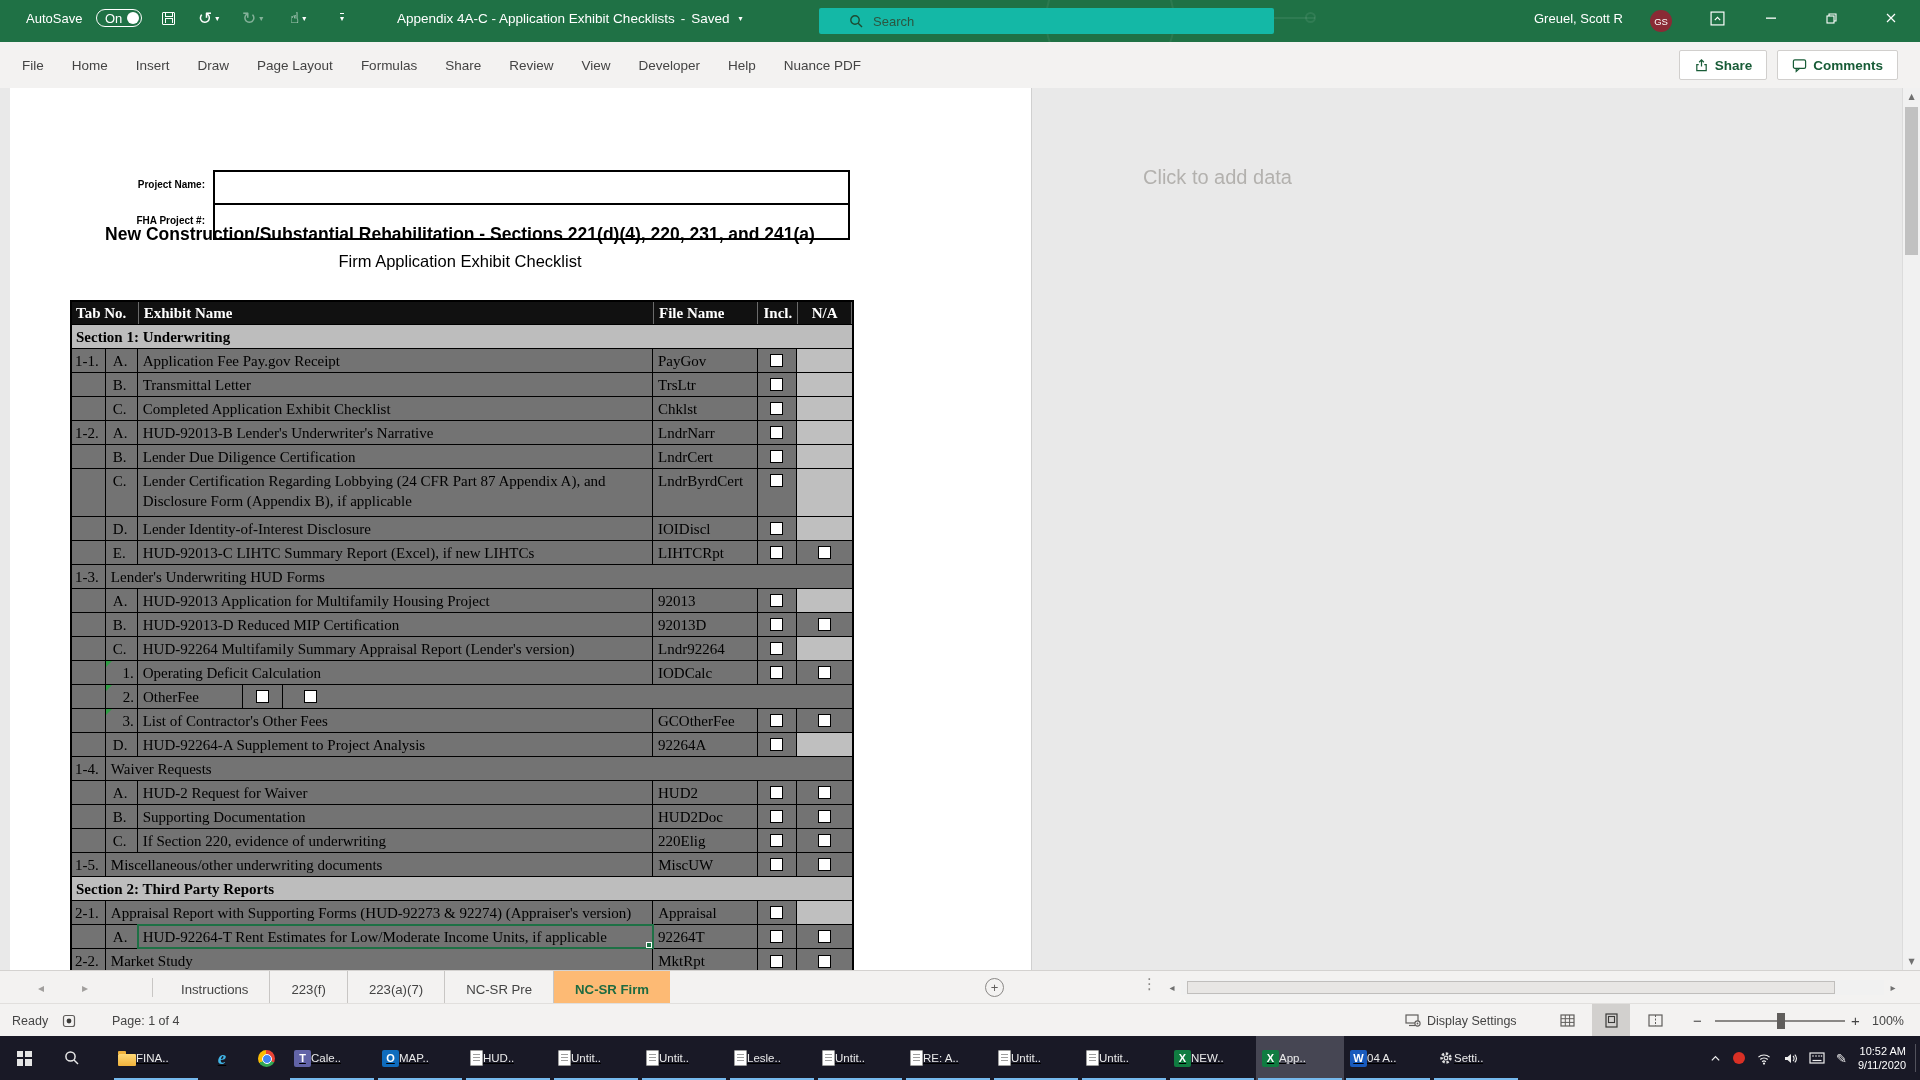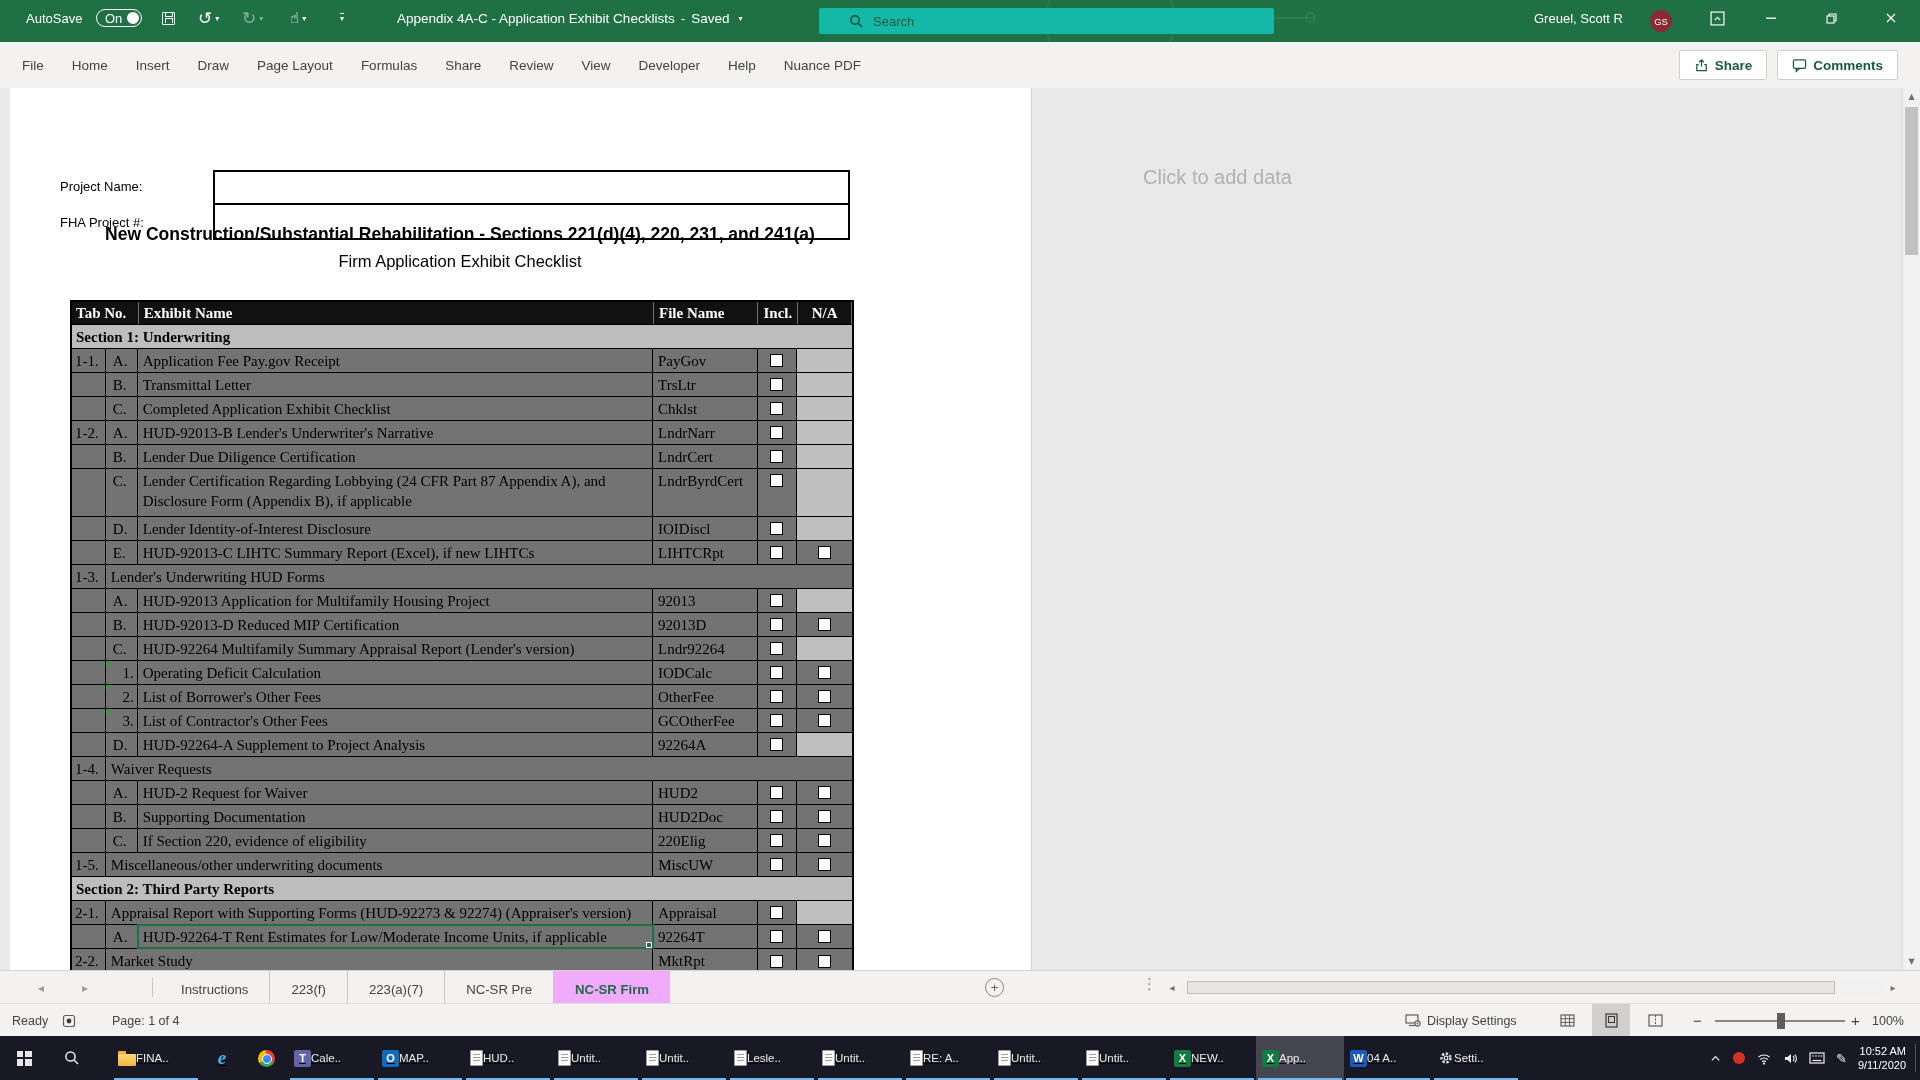--- a/index.html
+++ b/index.html
@@ -43,21 +43,21 @@
 
   
   .workspace { position:absolute; left:0; top:88px; width:1920px; height:882px; background:#e9e9e9; overflow:hidden; }
   .page { position:absolute; left:10px; top:0; width:1022px; height:882px; background:#fff; border-right:1px solid #d0d0d0; }
   .placeholder { position:absolute; left:1143px; top:78px; font-size:20px; color:#b3b1ae; }
   .vscroll { position:absolute; right:0; top:0; width:18px; height:882px; background:#f1f1f1; border-left:1px solid #dcdcdc; }
   .vscroll .arr { position:absolute; left:0; width:17px; height:17px; display:flex; align-items:center; justify-content:center; color:#707070; font-size:8px; font-family:"DejaVu Sans",sans-serif; }
   .vscroll .thumb { position:absolute; left:2px; top:19px; width:13px; height:148px; background:#c1c1c1; }
 
   
-  .fieldlabel { position:absolute; left:60px; width:145px; font-weight:normal; font-size:13px; color:#000; }
+  .fieldlabel { position:absolute; left:60px; width:145px; text-align:right; font-weight:bold; font-size:10px; color:#000; }
   .fieldbox { position:absolute; left:213px; width:637px; background:#fff; border:2px solid #000; }
   .doc-h1 { position:absolute; left:70px; top:136px; width:780px; text-align:center; font-weight:bold; font-size:17.5px; color:#000; }
   .doc-h2 { position:absolute; left:70px; top:164px; width:780px; text-align:center; font-size:16.5px; color:#000; }
 
   
   .xltable { position:absolute; left:70px; top:212px; width:784px; border:2px solid #000; font-family:"Liberation Serif","DejaVu Serif",serif; background:#737373; }
   .trow { display:flex; border-bottom:1px solid #000; }
   .trow:last-child { border-bottom:none; }
   .tcell { border-right:1px solid #000; overflow:hidden; font-size:15px; padding-top:2px; line-height:20px; }
   .tcell:last-child { border-right:none; }
@@ -82,21 +82,21 @@
   .c-name2 { width:551px; padding-left:5px; white-space:nowrap; }
   .tri { position:absolute; left:0; top:0; width:0; height:0; border-top:6px solid #2f9e44; border-right:6px solid transparent; }
   .c-name.active { outline:2px solid #1e7145; outline-offset:-1px; }
   .c-name.active .handle { position:absolute; right:0px; bottom:0px; width:6px; height:6px; background:#1e7145; border:1px solid #fff; }
 
   
   .sheetbar { position:absolute; left:0; top:970px; width:1920px; height:33px; background:#f3f2f1; border-top:1px solid #d4d2d0; }
   .navarr { position:absolute; top:0; height:33px; display:flex; align-items:center; color:#a19f9d; font-size:12px; font-family:"DejaVu Sans",sans-serif; }
   .sheettabs { position:absolute; left:160px; top:0; height:33px; display:flex; }
   .stab { padding:18px 21px; font-size:13.2px; color:#444; display:flex; align-items:center; border-right:1px solid #c8c6c4; }
-  .stab.active { background:#f0abfc; color:#1e6b41; font-weight:bold; border-bottom:6px solid #1d4ed8; border-right:none; }
+  .stab.active { background:#fdba74; color:#1e6b41; font-weight:bold; border-bottom:6px solid #1d4ed8; border-right:none; }
   .stab-div { position:absolute; left:152px; top:7px; height:19px; border-left:1px solid #c8c6c4; }
   .addsheet { position:absolute; left:985px; top:7px; width:19px; height:19px; border:1px solid #8a8886; border-radius:50%; color:#605e5c; font-size:13px; display:flex; align-items:center; justify-content:center; }
   .splitdots { position:absolute; left:1142px; top:4px; color:#8a8886; font-size:15px; font-family:"DejaVu Sans",sans-serif; }
   .hscroll { position:absolute; left:1163px; top:0; width:739px; height:33px; display:flex; align-items:center; }
   .hscroll .arr { color:#707070; font-size:10px; width:18px; text-align:center; font-family:"DejaVu Sans",sans-serif; }
   .hscroll .track { position:relative; width:703px; height:15px; background:#f1f1f1; }
   .hscroll .thumb { position:absolute; left:6px; top:1px; width:648px; height:13px; background:#e8e6e4; border:1px solid #c0bebc; }
 
   
   .statusbar { position:absolute; left:0; top:1003px; width:1920px; height:33px; background:#f3f2f1; border-top:1px solid #e1dfdd; font-size:12.5px; color:#444; }
@@ -387,21 +387,20 @@
           <div class="tcell c-incl">
             <span class="cb"></span>
           </div>
           <div class="tcell c-na">
             <span class="cb"></span>
           </div>
         </div>
         <div class="trow irow">
           <div class="tcell c-tab"></div>
           <div class="tcell c-letter num">2.<b class="tri"></b></div>
-          <div class="tcell c-name">List of Borrower's Other Fees</div>
           <div class="tcell c-file">OtherFee</div>
           <div class="tcell c-incl">
             <span class="cb"></span>
           </div>
           <div class="tcell c-na">
             <span class="cb"></span>
           </div>
         </div>
         <div class="trow irow">
           <div class="tcell c-tab"></div>
@@ -449,21 +448,21 @@
           <div class="tcell c-incl">
             <span class="cb"></span>
           </div>
           <div class="tcell c-na">
             <span class="cb"></span>
           </div>
         </div>
         <div class="trow irow">
           <div class="tcell c-tab"></div>
           <div class="tcell c-letter">C.</div>
-          <div class="tcell c-name">If Section 220, evidence of eligibility</div>
+          <div class="tcell c-name">If Section 220, evidence of underwriting</div>
           <div class="tcell c-file">220Elig</div>
           <div class="tcell c-incl">
             <span class="cb"></span>
           </div>
           <div class="tcell c-na">
             <span class="cb"></span>
           </div>
         </div>
         <div class="trow irow">
           <div class="tcell c-tab">1-5.</div>

